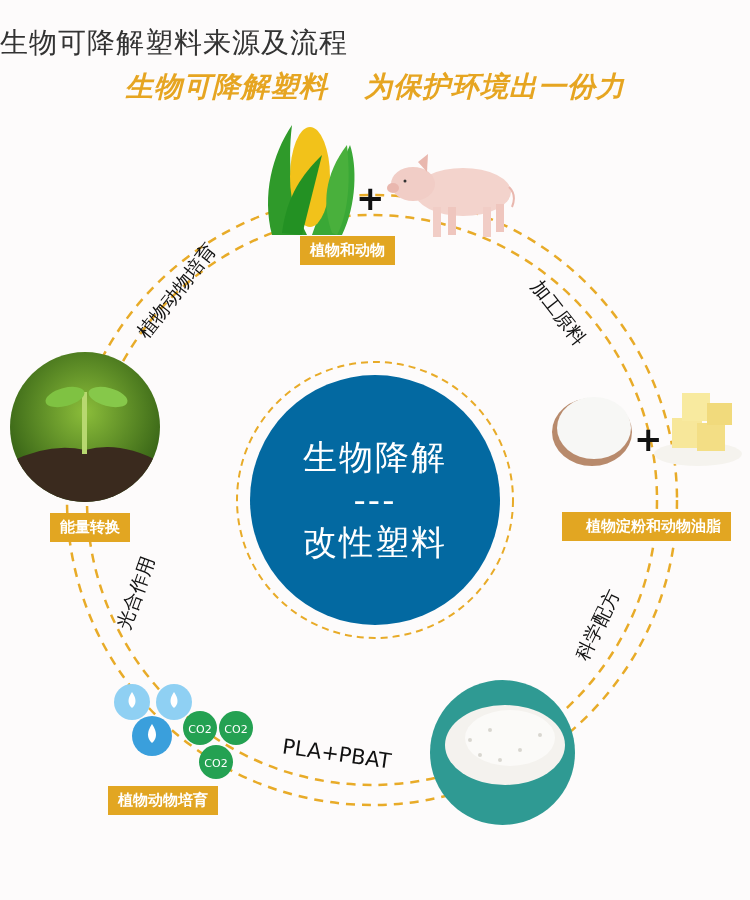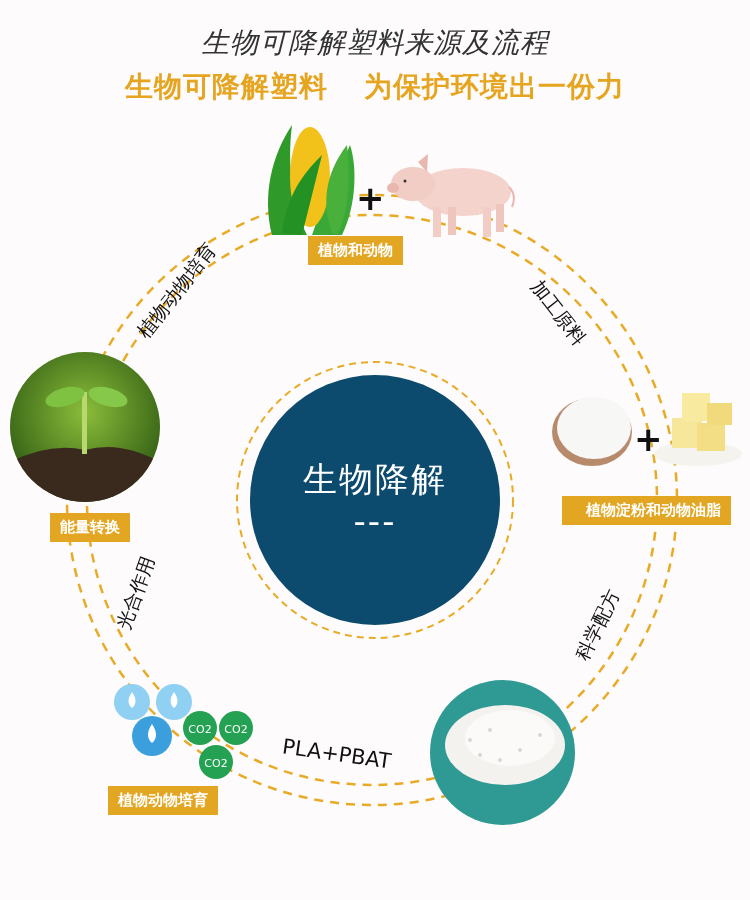--- a/index.html
+++ b/index.html
@@ -1,22 +1,22 @@
 <!DOCTYPE html>
 <html><head>
 <meta charset="utf-8">
 <style>
   html,body{margin:0;padding:0;}
   body{width:750px;height:900px;background:#fdfbfb;position:relative;overflow:hidden;font-family:"DejaVu Sans","Liberation Sans",sans-serif;}
-  .title{position:absolute;top:24px;left:0;width:750px;text-align:center;font-size:28px;color:#333;letter-spacing:1px;font-style:italic;}
-  .subtitle{position:absolute;top:68px;left:0;width:750px;text-align:center;font-size:28px;color:#e6a521;font-weight:bold;letter-spacing:1px;}
+  .title{position:absolute;top:24px;left:0;width:750px;text-align:left;font-size:28px;color:#333;letter-spacing:1px;}
+  .subtitle{position:absolute;top:68px;left:0;width:750px;text-align:center;font-size:28px;color:#e6a521;font-weight:bold;letter-spacing:1px;font-style:italic;}
   .subtitle span{display:inline-block;}
   .subtitle .gap{width:36px;}
   svg.rings{position:absolute;left:0;top:0;}
-  .center-disc{position:absolute;left:250px;top:375px;width:250px;height:250px;border-radius:50%;background:#0c4a6e;color:#fff;text-align:center;font-size:34px;line-height:1.25;display:flex;flex-direction:column;justify-content:center;align-items:center;}
+  .center-disc{position:absolute;left:250px;top:375px;width:250px;height:250px;border-radius:50%;background:#0369a1;color:#fff;text-align:center;font-size:34px;line-height:1.25;display:flex;flex-direction:column;justify-content:center;align-items:center;}
   .center-disc div{letter-spacing:2px;}
   .tag{position:absolute;background:#e2a622;color:#fff;font-size:15px;font-weight:bold;padding:5px 10px;white-space:nowrap;}
   .arc-label{position:absolute;font-size:19px;color:#111;white-space:nowrap;transform-origin:center center;}
   .plus{position:absolute;font-size:34px;font-weight:bold;color:#111;line-height:1;}
   .photo{position:absolute;border-radius:50%;overflow:hidden;}
 </style>
 </head>
 <body>
 
 <div class="title">生物可降解塑料来源及流程</div>
@@ -26,20 +26,21 @@
 
 <svg class="rings" width="750" height="900">
   <circle cx="372" cy="500" r="305" fill="none" stroke="#e8ab28" stroke-width="2.5" stroke-dasharray="9 7"></circle>
   <circle cx="372" cy="500" r="285" fill="none" stroke="#e8ab28" stroke-width="2.5" stroke-dasharray="9 7"></circle>
   <circle cx="375" cy="500" r="138" fill="none" stroke="#e8ab28" stroke-width="2" stroke-dasharray="7 5"></circle>
 </svg>
 
 <div class="center-disc">
   <div>生物降解</div>
   <div>---</div>
+  <div>改性塑料</div>
 </div>
 
 <svg style="position:absolute;left:262px;top:115px;" width="95" height="125">
   <path d="M10 120 C0 80 10 40 30 10 C25 50 30 90 45 120Z" fill="#2f9a2a"></path>
   <path d="M80 120 C95 90 95 50 88 30 C75 60 60 90 50 120Z" fill="#3aa836"></path>
   <ellipse cx="48" cy="62" rx="20" ry="50" fill="#f2c21a"></ellipse>
   <path d="M20 118 C25 80 40 60 60 40 C50 80 45 100 40 120Z" fill="#239123"></path>
   <path d="M70 118 C60 90 62 60 85 30 C88 60 88 95 75 120Z" fill="#49b03c"></path>
 </svg>
 <div class="plus" style="left:356px;top:181px;">+</div>
@@ -48,35 +49,35 @@
   <ellipse cx="30" cy="32" rx="22" ry="17" fill="#f1cdc6"></ellipse>
   <ellipse cx="10" cy="36" rx="6" ry="5" fill="#e9b7ae"></ellipse>
   <path d="M35 10 L45 2 L44 20Z" fill="#e9b7ae"></path>
   <circle cx="22" cy="29" r="1.5" fill="#333"></circle>
   <rect x="50" y="55" width="8" height="30" fill="#f1cdc6"></rect>
   <rect x="65" y="55" width="8" height="28" fill="#efc6be"></rect>
   <rect x="100" y="55" width="8" height="30" fill="#f1cdc6"></rect>
   <rect x="113" y="52" width="8" height="28" fill="#efc6be"></rect>
   <path d="M126 35 q8 8 3 20" stroke="#e9b7ae" stroke-width="2" fill="none"></path>
 </svg>
-<div class="tag" style="left:308px;top:236px;">植物和动物</div>
+<div class="tag" style="left:300px;top:236px;">植物和动物</div>
 
 <svg style="position:absolute;left:548px;top:392px;" width="88" height="78">
   <ellipse cx="44" cy="40" rx="40" ry="34" fill="#b88a6c"></ellipse>
   <ellipse cx="46" cy="36" rx="37" ry="31" fill="#f7f7f5"></ellipse>
 </svg>
 <div class="plus" style="left:634px;top:422px;">+</div>
 <svg style="position:absolute;left:652px;top:388px;" width="92" height="80">
   <ellipse cx="46" cy="66" rx="44" ry="12" fill="#f5f3ee"></ellipse>
   <rect x="20" y="30" width="30" height="30" fill="#f7e79a"></rect>
   <rect x="45" y="35" width="28" height="28" fill="#f3de85"></rect>
   <rect x="30" y="5" width="28" height="28" fill="#f8ea9f"></rect>
   <rect x="55" y="15" width="25" height="22" fill="#f1da7c"></rect>
 </svg>
-<div class="tag" style="left:562px;top:496px;padding-left:24px;">植物淀粉和动物油脂</div>
+<div class="tag" style="left:562px;top:512px;padding-left:24px;">植物淀粉和动物油脂</div>
 
 <div class="photo" style="left:430px;top:680px;width:145px;height:145px;background:#2f9a93;">
   <svg width="145" height="145">
     <ellipse cx="75" cy="65" rx="60" ry="40" fill="#f4f2ee"></ellipse>
     <ellipse cx="80" cy="58" rx="45" ry="28" fill="#fbfaf8"></ellipse>
     <g fill="#d8d6d0">
       <circle cx="40" cy="60" r="2"></circle>
         <circle cx="60" cy="50" r="2"></circle>
         <circle cx="90" cy="70" r="2"></circle>
       <circle cx="110" cy="55" r="2"></circle>

